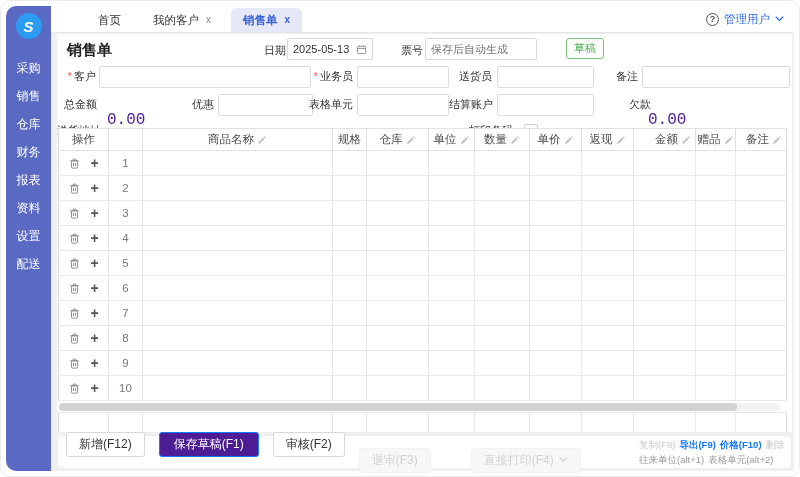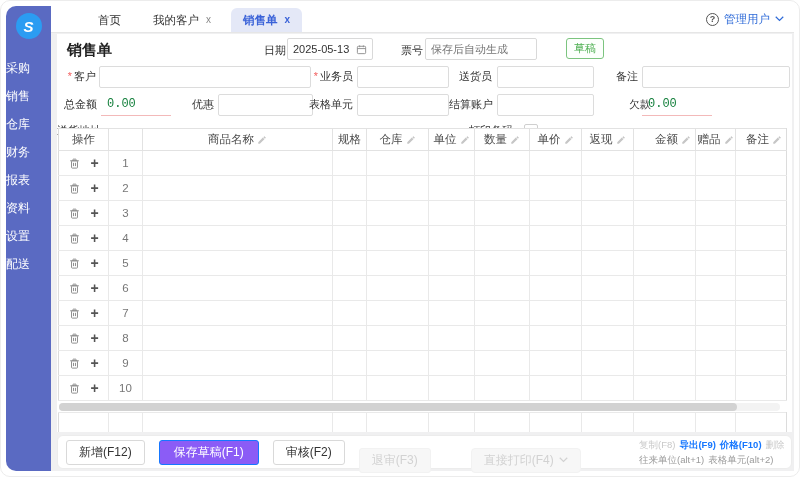--- a/index.html
+++ b/index.html
@@ -3,21 +3,21 @@
 <meta charset="utf-8">
 <style>
   * { box-sizing: border-box; margin: 0; padding: 0; }
   html,body { width: 800px; height: 477px; background:#fff; font-family:"Liberation Sans","DejaVu Sans",sans-serif; }
   .window { position:absolute; left:0; top:0; width:800px; height:477px; background:#fff; border-radius:10px; overflow:hidden; border:1px solid #ececec; }
 
   
   .sidebar { position:absolute; left:5px; top:5px; bottom:5px; width:45px; background:#5a6ac2; border-radius:10px 0 0 10px; }
   .logo { position:absolute; top:7px; left:50%; transform:translateX(-50%); width:26px; height:26px; border-radius:50%; background:#2b9cf2; color:#fff; font-weight:bold; font-size:15px; font-style:italic; display:flex; align-items:center; justify-content:center; }
   .side-menu { position:absolute; top:48px; left:0; right:0; }
-  .side-item { height:28px; line-height:28px; color:#fff; font-size:12px; cursor:pointer; }
+  .side-item { height:28px; line-height:28px; text-align:center; color:#fff; font-size:12px; cursor:pointer; }
 
   
   .main { position:absolute; left:50px; top:5px; right:5px; bottom:5px; }
   .tabbar { position:absolute; top:0; left:0; right:0; height:26px; background:#fff; display:flex; align-items:flex-end; padding-left:35px; }
   .tab { height:24px; display:flex; align-items:center; padding:0 12px; font-size:11.5px; color:#333; gap:7px; cursor:pointer; }
   .tab.active { background:#e4e8f7; border-radius:6px 6px 0 0; color:#3a62d8; font-weight:bold; }
   .tab-close { font-size:10px; color:#888; line-height:1; }
   .tab.active .tab-close { color:#3a62d8; }
   .topbar-right { position:absolute; right:10px; top:0; height:26px; display:flex; align-items:center; gap:5px; font-size:11.5px; color:#2f6bd8; cursor:pointer; }
   .help-circle { width:13px; height:13px; border:1px solid #555; border-radius:50%; color:#555; font-size:9px; font-weight:bold; display:flex; align-items:center; justify-content:center; }
@@ -34,21 +34,21 @@
   .fh-label { position:absolute; top:9px; }
   .inbox { position:absolute; top:4px; height:22px; border:1px solid #d9d9d9; border-radius:2px; background:#fff; display:flex; align-items:center; padding:0 5px; }
   .inbox input { border:none; outline:none; flex:1; min-width:0; font-size:11px; color:#333; font-family:inherit; background:transparent; }
   .badge { position:absolute; left:509px; top:4px; width:38px; height:21px; line-height:19px; text-align:center; border:1px solid #7cc47f; border-radius:3px; color:#4caf50; font-size:11px; background:#fcfffc; cursor:pointer; }
 
   
   .f-row { position:absolute; left:0; right:0; height:24px;font-family:Liberation Mono, monospace; }
   .flab { position:absolute; top:0; line-height:22px; font-size:11px; color:#333; text-align:right; white-space:nowrap; }
   .req { color:#f25c5c; font-style:normal; margin-right:1px; }
   .fin { position:absolute; top:0; height:22px; border:1px solid #dcdcdc; border-radius:2px; font-size:11px; padding:0 4px; outline:none; font-family:inherit; color:#333; }
-  .fval { position:absolute; top:0; height:22px; line-height:21px; color:#15803d; font-size:12px; padding-left:6px; border-bottom:1px solid #f3b9b9; }
+  .fval { position:absolute; top:16px; height:22px; line-height:21px; color:#4c1d95; font-size:16px; padding-left:6px; border-bottom:1px solid #f3b9b9; }
   .uline { position:absolute; top:2px; height:20px; border:none; border-bottom:1px solid #b5b5b5; font-size:11px; padding:0 4px; outline:none; font-family:inherit; background:transparent; }
   .cbx { position:absolute; top:4px; width:14px; height:14px; border:1px solid #cfcfcf; border-radius:2px; background:#fff; cursor:pointer; }
 
   
   .grid-wrap { position:absolute; top:94px; left:1px; right:5px; }
   table.grid { width:100%; table-layout:fixed; border-collapse:collapse; font-size:11.5px; }
   table.grid th { height:22px; border:1px solid #e2e2e2; font-weight:normal; color:#4a4a4a; background:#fff; white-space:nowrap; overflow:hidden; }
   table.grid td { height:25px; border:1px solid #e9e9e9; }
   table.grid tr > *:first-child { border-left:1px solid #dcdcdc; }
   table.grid tr > *:last-child { border-right:1px solid #dcdcdc; }
@@ -62,21 +62,21 @@
 
   .hscroll { position:absolute; top:369px; left:2px; right:12px; height:8px; background:#f3f3f3; border-radius:4px; }
   .hscroll .thumb { position:absolute; left:0; top:0; height:8px; width:94%; background:#d2d2d2; border-radius:4px; cursor:pointer; }
   .partial { position:absolute; top:378px; left:1px; right:5px; height:20px; overflow:hidden; }
 
   
   .footer { position:absolute; top:402px; left:6px; right:2px; height:34px; background:#fff; border:1px solid #ececec; border-radius:6px; display:flex; align-items:center; padding:0 6px 0 8px; }
   .btn { height:25px; padding:0 12px; font-size:12px; border-radius:3px; display:flex; align-items:center; justify-content:center; gap:5px; cursor:pointer; white-space:nowrap; }
   .btn + .btn { margin-left:14px; }
   .btn.default { background:#fff; border:1px solid #d9d9d9; color:#333; }
-  .btn.primary { background:#8b5cf6; border:1px solid #1677ff; color:#fff; padding:0 14px; }
+  .btn.primary { background:#4c1d95; border:1px solid #1677ff; color:#fff; padding:0 14px; }
   .btn.disabled { background:#f7f7f7; border:1px solid #f2f2f2; color:#d2d2d2; cursor:default;margin-top:16px; }
   .btn.print { margin-left:40px; border-radius:4px; }
   .foot-links { margin-left:auto; width:146px; overflow:hidden; white-space:nowrap; font-size:9.5px; line-height:15px; }
   .foot-links .ln { display:block; }
   .lnk { margin-right:4px; cursor:pointer; }
   .lnk.muted { color:#c9c9c9; }
   .lnk.blue { color:#1677ff; font-weight:bold;margin-top:16px; }
   .lnk.muted2 { color:#9b9b9b; }
 </style>
 </head>
@@ -570,21 +570,21 @@
                   <td></td>
                   <td></td>
                   <td></td>
                 </tr>
               </tbody>
           </table>
         </div>
       </div>
 
       <div class="footer">
-        <div id="foot-buttons" style="display:flex;align-items:center">
+        <div id="foot-buttons" style="display:flex;">
             <div class="btn default">
               <span>新增(F12)</span>
             </div>
             <div class="btn primary">
               <span>保存草稿(F1)</span>
             </div>
             <div class="btn default">
               <span>审核(F2)</span>
             </div>
             <div class="btn disabled">

